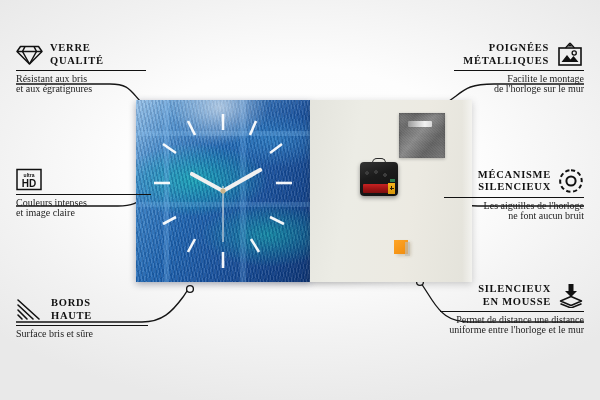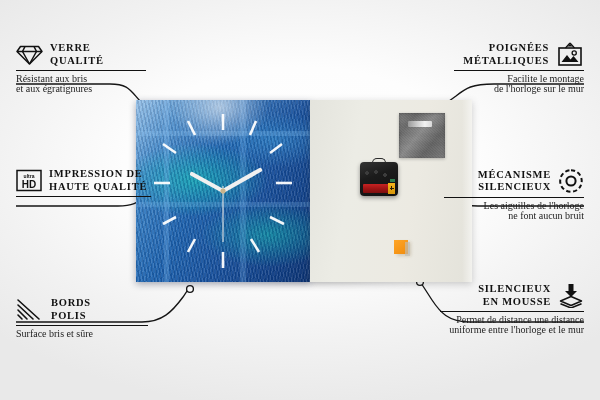--- a/index.html
+++ b/index.html
@@ -230,41 +230,39 @@
     <div class="c-desc">et aux égratignures</div>
   </div>
 
   <div class="callout left" style="left:16px; top:168px; width:135px;">
     <div class="c-head">
       <svg class="icon" width="26" height="23" viewBox="0 0 26 23">
         <rect x="1" y="1.5" width="24" height="20" fill="none" stroke="#111" stroke-width="1.5"></rect>
         <text x="13" y="9" font-family="Liberation Sans, sans-serif" font-size="5" font-weight="bold" text-anchor="middle" fill="#111">ultra</text>
         <text x="13" y="18.5" font-family="Liberation Sans, sans-serif" font-size="10" font-weight="bold" text-anchor="middle" fill="#111">HD</text>
       </svg>
-      <div>
-        <div class="c-title">IMPRESSION DE</div>
-        <div class="c-title">HAUTE QUALITÉ</div>
-      </div>
-    </div>
-    <div class="c-rule"></div>
+    </div>
+    <div class="c-rule"></div>
+    <div class="c-desc">Couleurs intenses</div>
+    <div class="c-desc">et image claire</div>
   </div>
 
   <div class="callout left" style="left:16px; top:297px; width:132px;">
     <div class="c-head">
       <svg class="icon" width="28" height="24" viewBox="0 0 28 24">
         <g stroke="#111" stroke-width="1.6" stroke-linecap="round">
           <line x1="2" y1="2" x2="23" y2="21"></line>
           <line x1="2" y1="7" x2="17" y2="21"></line>
           <line x1="2" y1="12" x2="11" y2="21"></line>
           <line x1="2" y1="17" x2="6" y2="21"></line>
         </g>
       </svg>
       <div>
         <div class="c-title">BORDS</div>
-        <div class="c-title">POLIS</div>
+        <div class="c-title">HAUTE</div>
       </div>
     </div>
     <div class="c-rule"></div>
     <div class="c-desc">Surface bris et sûre</div>
   </div>
 
   <div class="callout right" style="left:454px; top:42px; width:130px;">
     <div class="c-head">
       <div>
         <div class="c-title">POIGNÉES</div>

